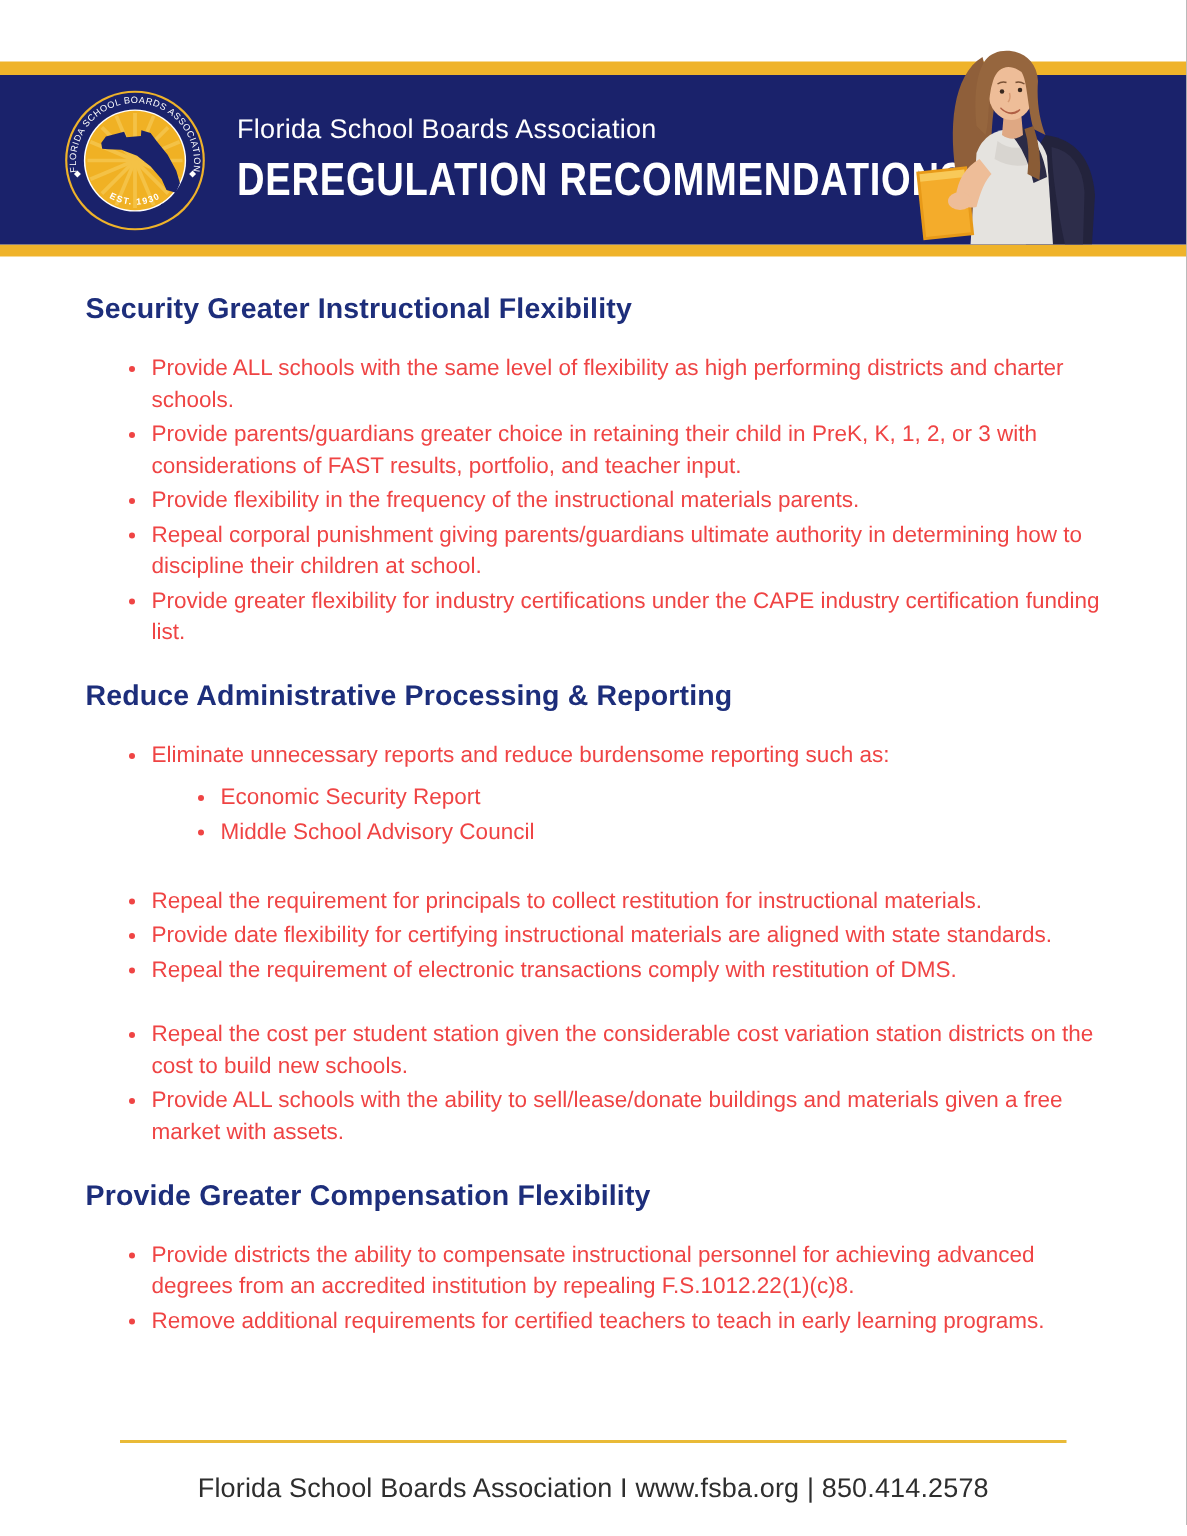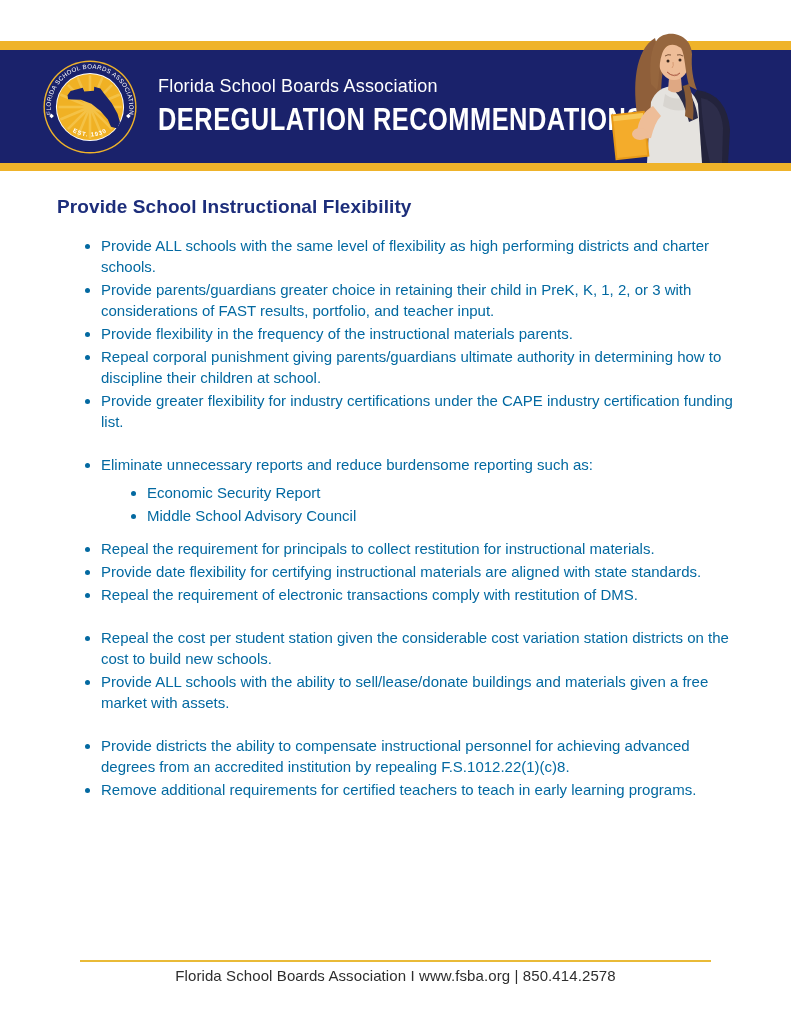--- a/index.html
+++ b/index.html
@@ -41,34 +41,34 @@
   
   main{padding:25px 56px 0 57px;}
   .doc-section{margin-bottom:22px;}
   .doc-section h2{
     margin:0 0 17px 0;
     font-size:19px;font-weight:700;color:#1D2E7B;
     letter-spacing:.1px;
   }
   ul.bullets{
     margin:0;padding:0 0 0 44px;
-    font-size:15px;line-height:21px;color:#0369a1;
+    font-size:15px;line-height:21px;color:#ef4444;
   }
   ul.bullets > li{margin-bottom:2px;}
   ul.sub-bullets{
-    margin:7px 0 12px 0;padding-left:46px;
+    margin:7px 0 25px 0;padding-left:46px;
     list-style-type:disc;
   }
   ul.sub-bullets > li{margin-bottom:2px;}
   
   .footer{position:absolute;top:960px;left:0;right:0;}
   .footer-rule{margin:0 80px;border-top:2px solid #E9BA37;}
   .footer-text{
-    text-align:center;padding-top:5px;
-    font-size:15px;color:#2e2e2e;letter-spacing:.1px;
+    text-align:center;padding-top:20px;
+    font-size:18px;color:#2e2e2e;letter-spacing:.1px;
   }
 </style>
 </head>
 <body>
 
 <div class="page">
 
   <div class="white-top"></div>
   <div class="gold-stripe"></div>
 
@@ -153,47 +153,49 @@
       <rect x="10" y="90" width="30" height="42" fill="#F4AC2B"></rect>
       <rect x="10" y="90" width="30" height="5" fill="#F8C959"></rect>
     </g>
 
     <path d="M48,82 q-14,8 -16,26 q4,8 14,6 q4,-16 10,-22 z" fill="#EEBD98"></path>
     <ellipse cx="35" cy="110" rx="8" ry="6" fill="#EEBD98"></ellipse>
   </svg>
 
   <main>
       <section class="doc-section">
-        <h2>Provide School Instructional Flexibility</h2>
+        <h2>Security Greater Instructional Flexibility</h2>
         <ul class="bullets">
           <li>Provide ALL schools with the same level of flexibility as high performing districts and charter schools.</li>
           <li>Provide parents/guardians greater choice in retaining their child in PreK, K, 1, 2, or 3 with considerations of FAST results, portfolio, and teacher input.</li>
           <li>Provide flexibility in the frequency of the instructional materials parents.</li>
           <li>Repeal corporal punishment giving parents/guardians ultimate authority in determining how to discipline their children at school.</li>
           <li>Provide greater flexibility for industry certifications under the CAPE industry certification funding list.</li>
         </ul>
       </section>
       <section class="doc-section">
+        <h2>Reduce Administrative Processing &amp; Reporting</h2>
         <ul class="bullets">
           <li>Eliminate unnecessary reports and reduce burdensome reporting such as:<ul class="sub-bullets">
               <li>Economic Security Report</li>
               <li>Middle School Advisory Council</li>
             </ul></li>
           <li>Repeal the requirement for principals to collect restitution for instructional materials.</li>
           <li>Provide date flexibility for certifying instructional materials are aligned with state standards.</li>
           <li>Repeal the requirement of electronic transactions comply with restitution of DMS.</li>
         </ul>
       </section>
       <section class="doc-section">
         <ul class="bullets">
           <li>Repeal the cost per student station given the considerable cost variation station districts on the cost to build new schools.</li>
           <li>Provide ALL schools with the ability to sell/lease/donate buildings and materials given a free market with assets.</li>
         </ul>
       </section>
       <section class="doc-section">
+        <h2>Provide Greater Compensation Flexibility</h2>
         <ul class="bullets">
           <li>Provide districts the ability to compensate instructional personnel for achieving advanced degrees from an accredited institution by repealing F.S.1012.22(1)(c)8.</li>
           <li>Remove additional requirements for certified teachers to teach in early learning programs.</li>
         </ul>
       </section>
     </main>
 
   <div class="footer">
     <div class="footer-rule"></div>
     <div class="footer-text">Florida School Boards Association I www.fsba.org | 850.414.2578</div>

